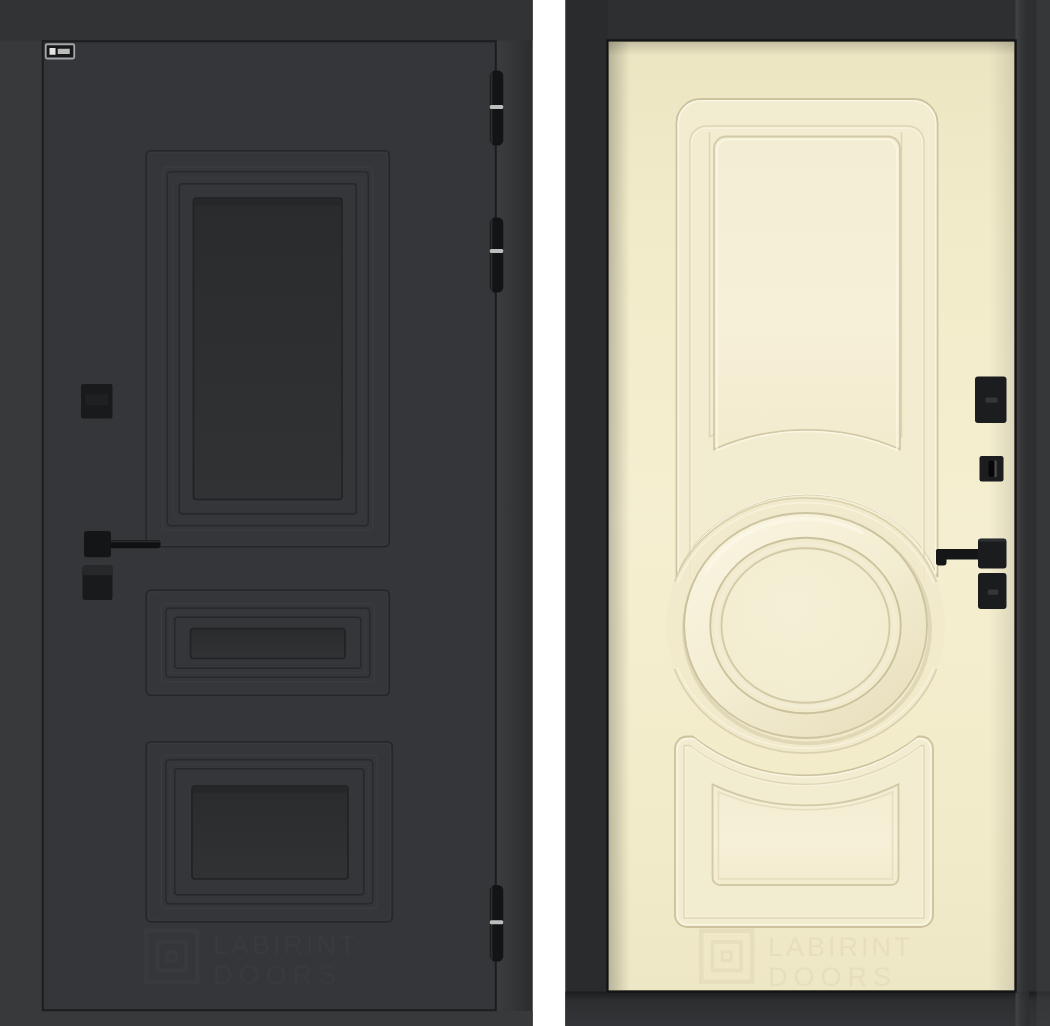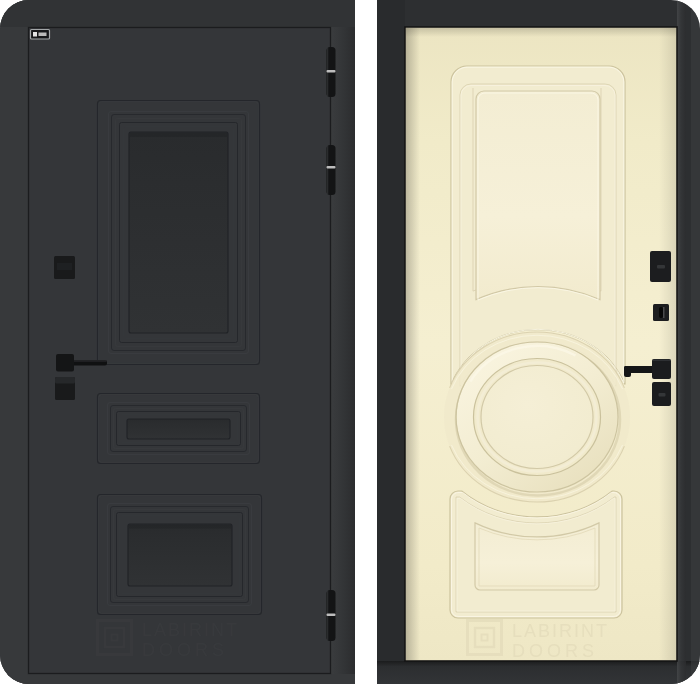--- a/index.html
+++ b/index.html
@@ -1,17 +1,17 @@
 <!DOCTYPE html>
 <html><head>
 <meta charset="utf-8">
 <style>
   html,body{margin:0;padding:0;background:#ffffff;}
   #stage{position:relative;width:700px;height:684px;background:#ffffff;overflow:hidden;
-         font-family:"Liberation Sans", sans-serif;border-radius:29px;}
+         font-family:"Liberation Sans", sans-serif;}
   svg{position:absolute;top:0;left:0;display:block;}
 </style>
 </head>
 <body>
 <div id="stage">
 <svg width="700" height="684" viewBox="0 0 700 684" xmlns="http://www.w3.org/2000/svg">
 <defs>
   <linearGradient id="lslab" x1="0" y1="0" x2="0" y2="1">
     <stop offset="0" stop-color="#303234"></stop>
     <stop offset="0.15" stop-color="#333538"></stop>

